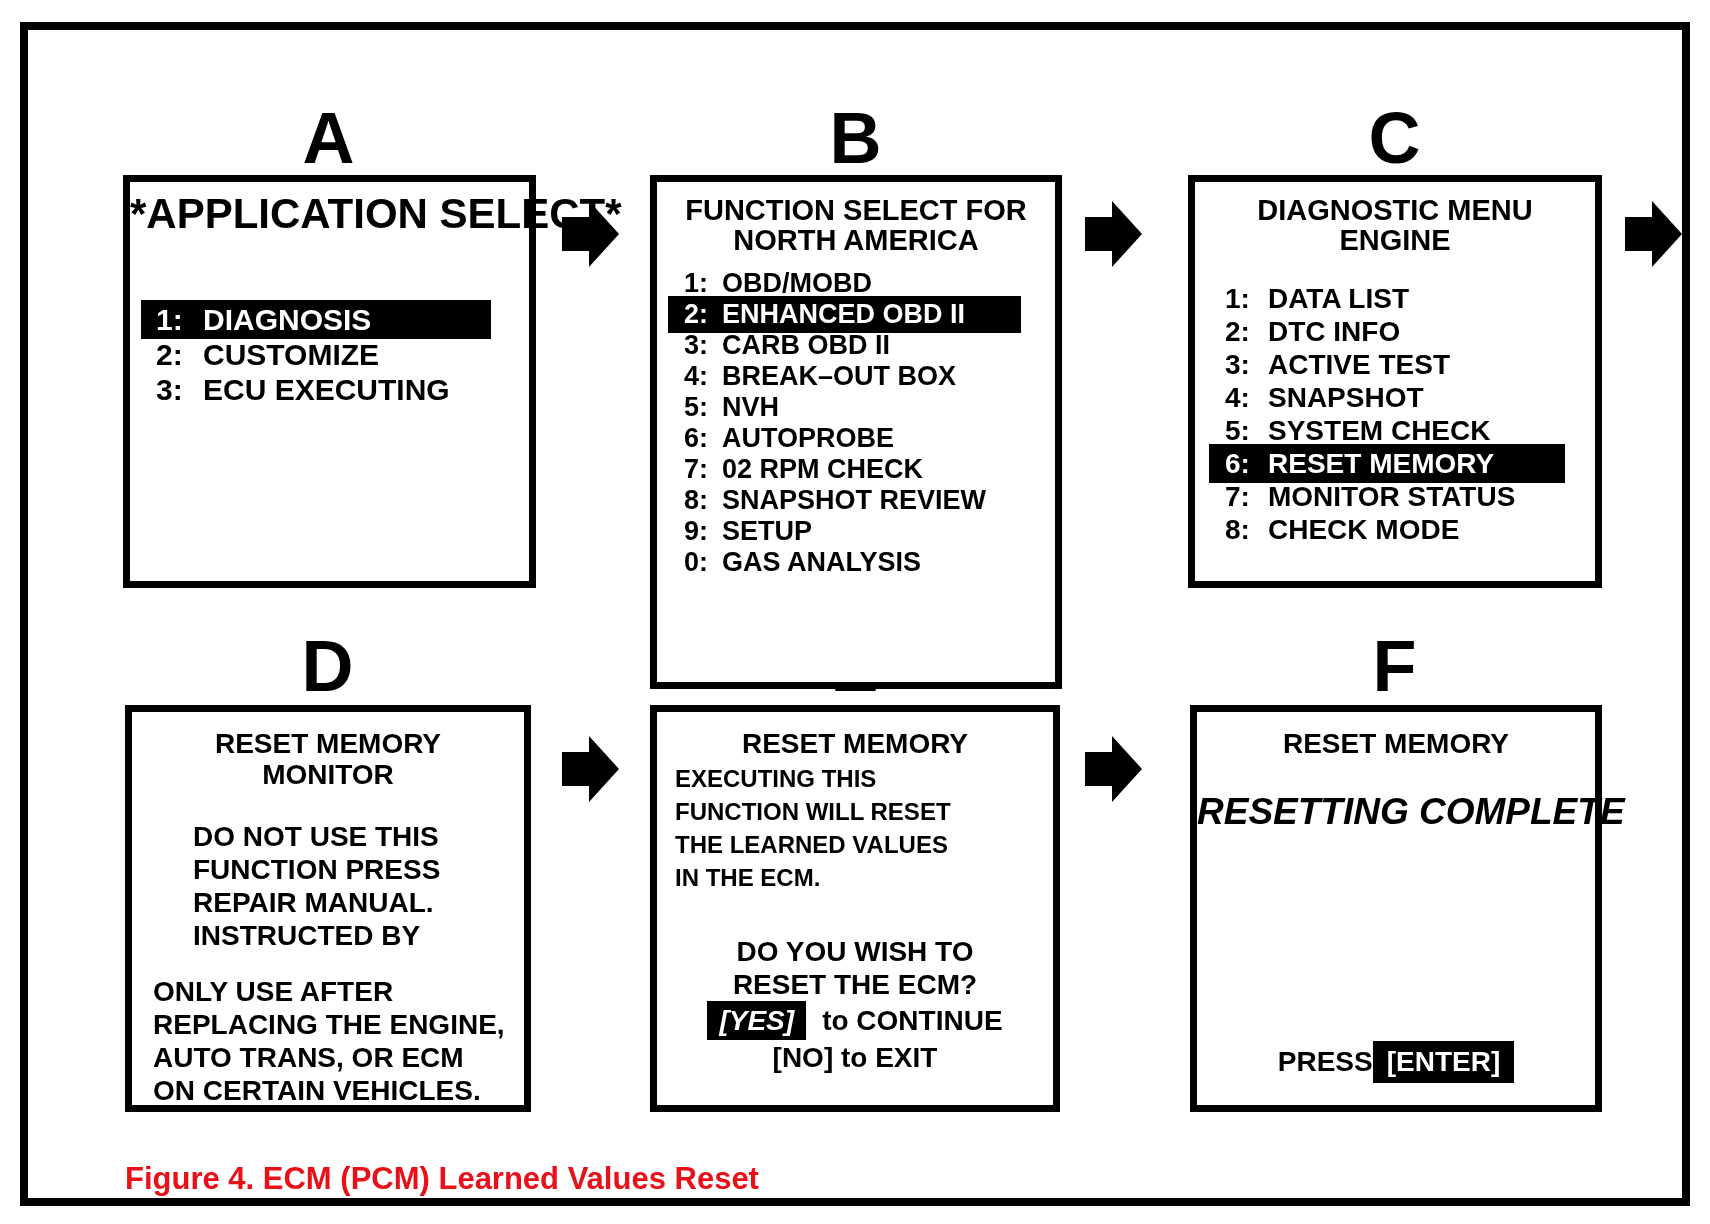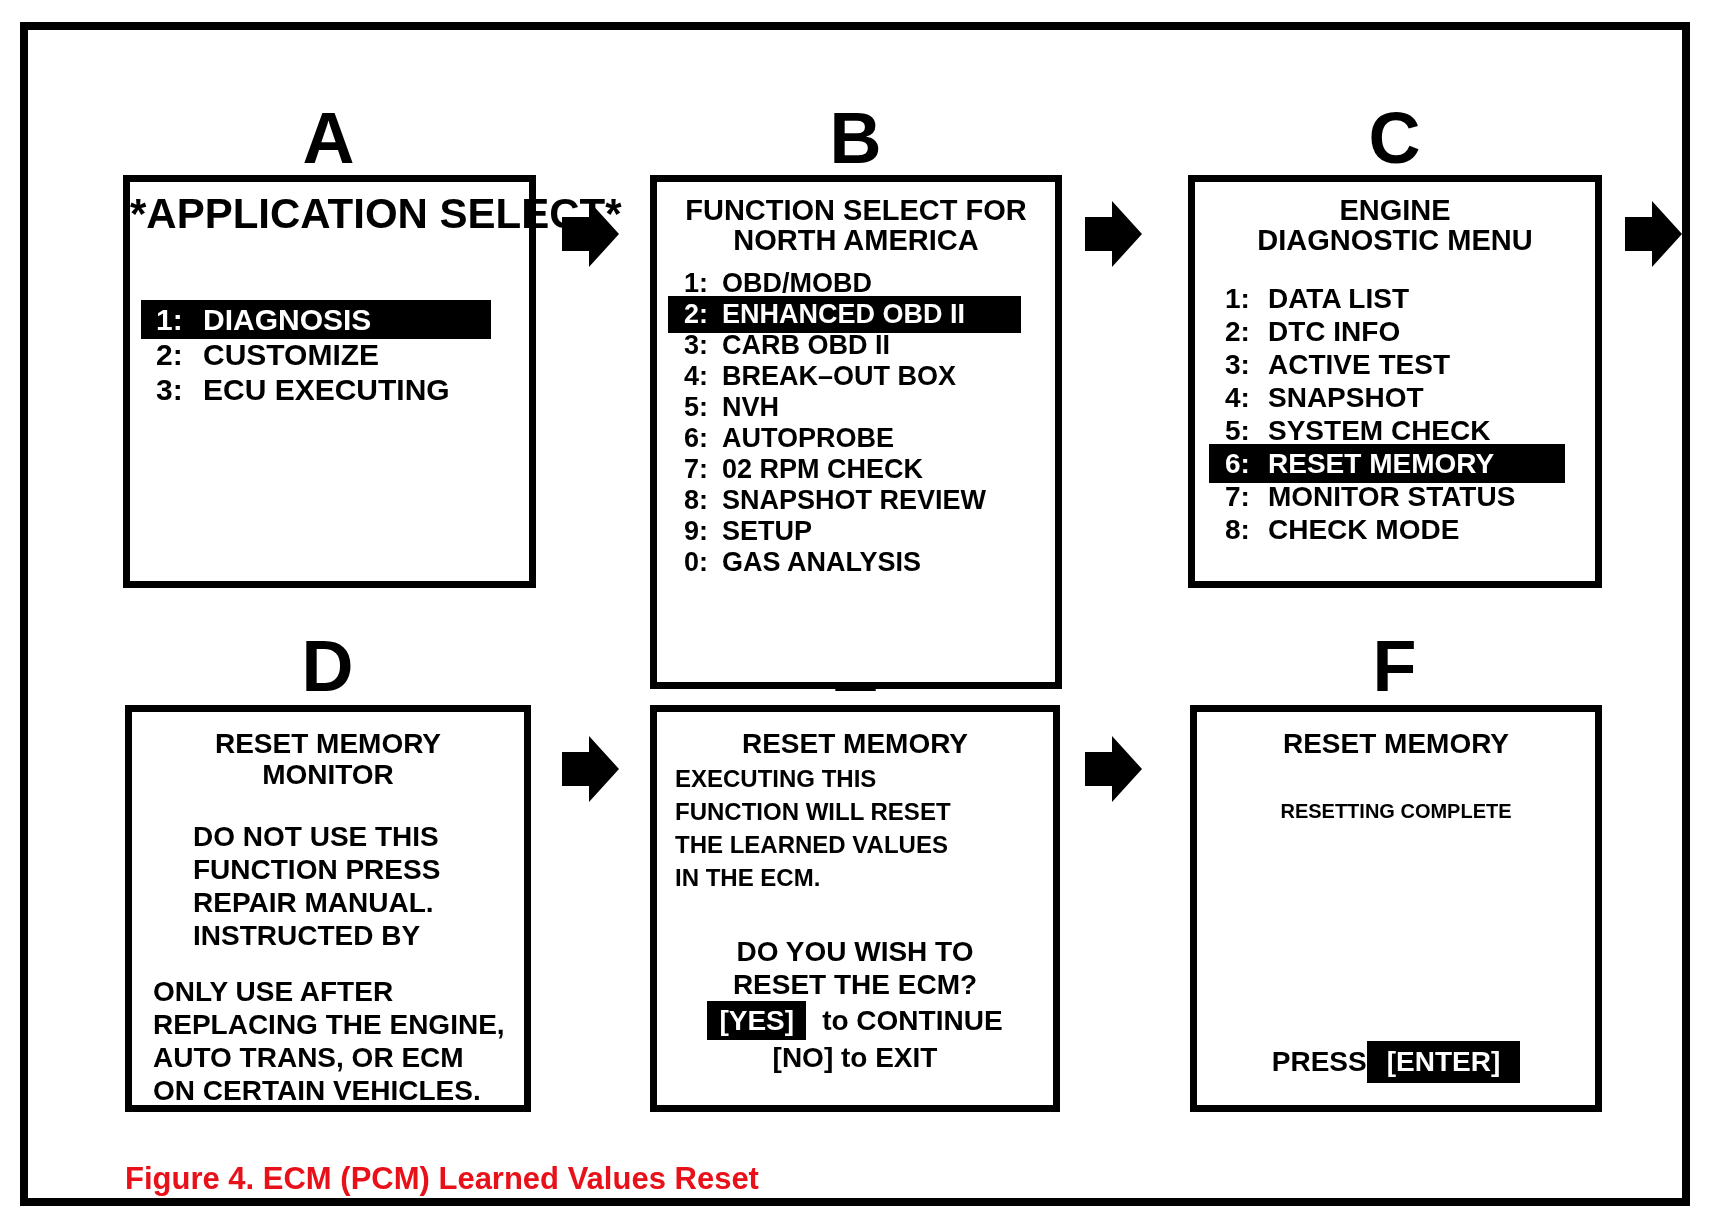--- a/index.html
+++ b/index.html
@@ -96,37 +96,37 @@
   #screen-d .para1 { margin: 30px 8px 0 61px; font-size: 28px; line-height: 33px; }
   #screen-d .para2 { margin: 23px 4px 0 21px; font-size: 28px; line-height: 33px; }
 
   #screen-e .title    { margin-top: 16px; font-size: 28px; line-height: 31px; }
   #screen-e .body     { margin: 3px 8px 0 18px; font-size: 24px; line-height: 33px; }
   #screen-e .question { margin-top: 41px; text-align: center; font-size: 28px; line-height: 33px; }
   #screen-e .yesrow   { margin-top: 0px; text-align: center; font-size: 28px; line-height: 33px; }
   #screen-e .norow    { margin-top: 1px; text-align: center; font-size: 28px; line-height: 33px; }
 
   #screen-f .title  { margin-top: 16px; font-size: 28px; line-height: 31px; }
-  #screen-f .status { margin-top: 37px; text-align: center; font-size: 20px; line-height: 31px; white-space: nowrap; }
+  #screen-f .status { margin-top: 37px; text-align: center; font-size: 37px; line-height: 31px; white-space: nowrap; font-style: italic; }
   #screen-f .pressrow {
     position: absolute;
     left: 0; right: 0; bottom: 22px;
     text-align: center;
     font-size: 28px;
   }
 
   
   .kbox {
     display: inline-block;
     background: #000;
     color: #fff;
     padding: 3px 12px;
   }
-  #screen-e .kbox { margin-right: 16px; }
-  #screen-f .kbox { padding: 5px 20px; }
+  #screen-e .kbox { margin-right: 16px; font-style: italic; }
+  #screen-f .kbox { padding: 5px 14px; }
 
   
   .arrow {
     position: absolute;
     width: 58px;
     height: 68px;
   }
   .arrow svg { display: block; }
   .arrow-ab   { left: 534px;  top: 170px; }
   .arrow-bc   { left: 1057px; top: 170px; }
@@ -220,22 +220,22 @@
       </div>
       <div class="mrow">
         <span class="num">0:</span>
         <span class="lbl">GAS ANALYSIS</span>
       </div>
     </div>
   </div>
 
   <div class="screen" id="screen-c">
     <div class="title">
+      <div>DIAGNOSTIC MENU</div>
       <div>ENGINE</div>
-      <div>DIAGNOSTIC MENU</div>
     </div>
     <div class="menu">
       <div class="mrow">
         <span class="num">1:</span>
         <span class="lbl">DATA LIST</span>
       </div>
       <div class="mrow">
         <span class="num">2:</span>
         <span class="lbl">DTC INFO</span>
       </div>

